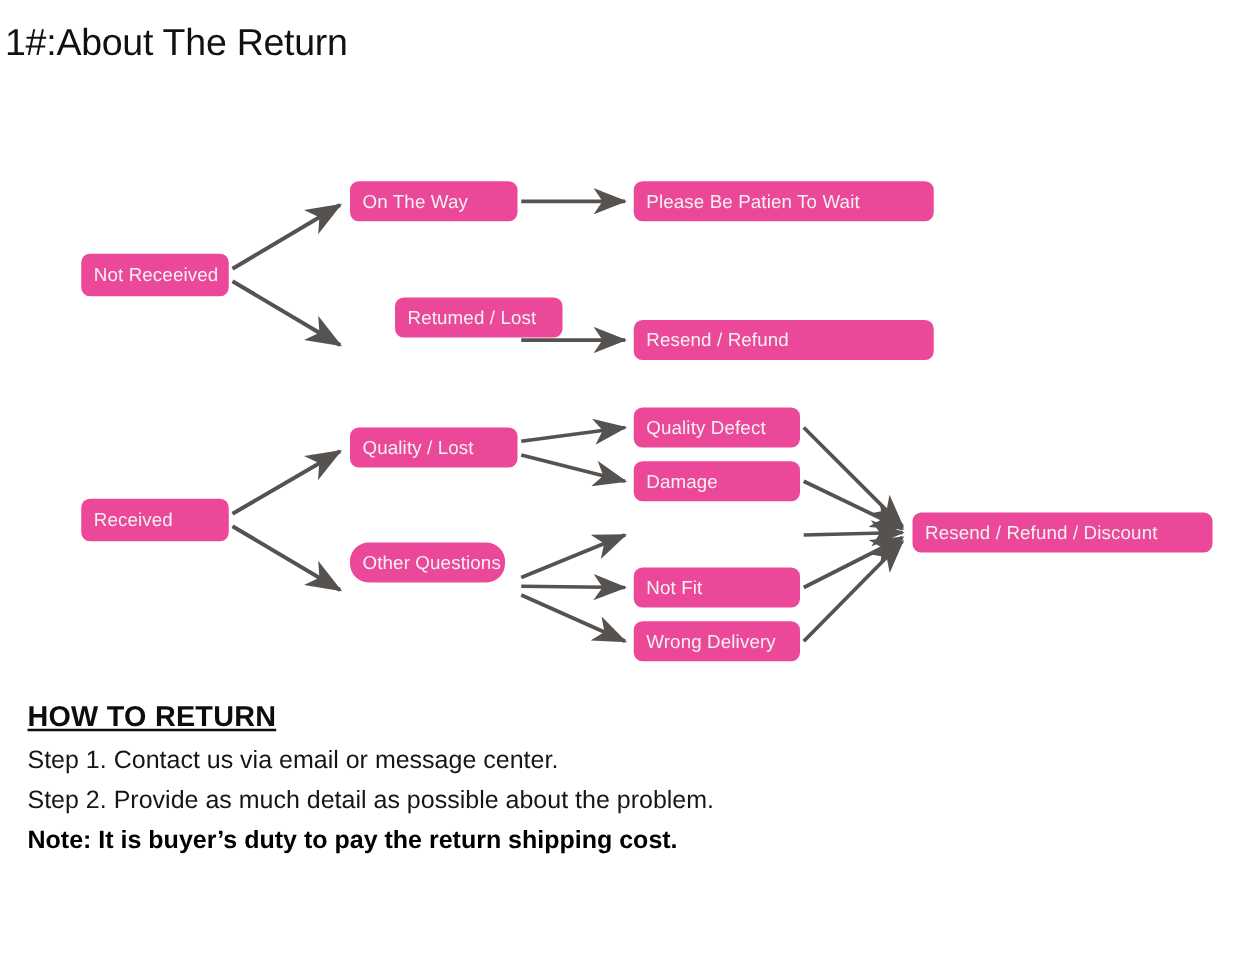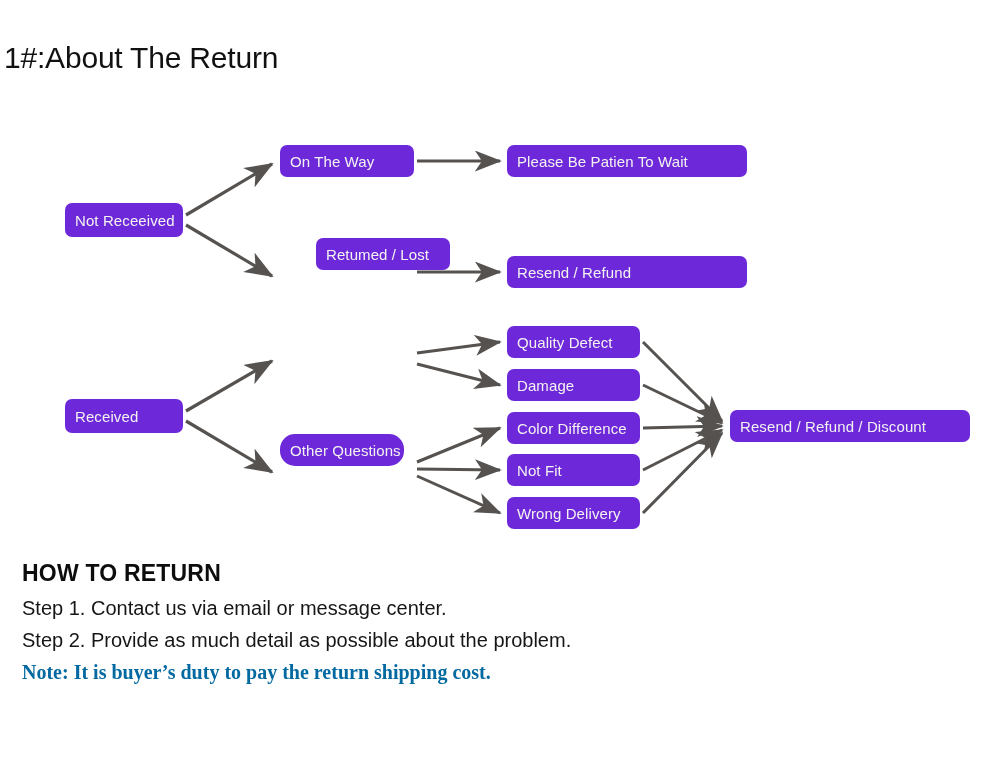--- a/index.html
+++ b/index.html
@@ -21,42 +21,41 @@
   
   #page-title {
     position: absolute;
     left: 4px;
     top: 18px;
     font-size: 30px;
     font-weight: 400;
     letter-spacing: -0.2px;
     color: #111111;
     white-space: nowrap;
-    margin-top: 23px;
   }
 
   
   #flowchart {
     position: absolute;
     left: 0;
     top: 110px;
     width: 1000px;
     height: 440px;
   }
   #flow-svg {
     position: absolute;
     left: 0;
     top: 0;
     width: 1000px;
     height: 440px;
   }
   .node {
     position: absolute;
     box-sizing: border-box;
-    background: #6d28d9;
+    background: #ec4899;
     border-radius: 7px;
     color: #f4f2f0;
     font-size: 15px;
     font-weight: 400;
     line-height: 1;
     display: flex;
     align-items: center;
     padding-left: 10px;
     white-space: nowrap;
     letter-spacing: 0.1px;
@@ -69,32 +68,32 @@
     top: 560px;
     width: 840px;
   }
   #how-heading {
     font-size: 23px;
     font-weight: bold;
     letter-spacing: 0.2px;
     color: #0d0d0d;
     margin: 0 0 6px 0;
     line-height: 1.15;
+    text-decoration: underline;
   }
   .step-line {
     font-size: 20px;
     font-weight: 400;
     color: #161616;
     line-height: 1.6;
     white-space: nowrap;
   }
   .step-line.note {
     font-weight: bold;
-    color: #0369a1;
-    font-family: Liberation Serif, serif;
+    color: #000000;
   }
 </style>
 </head>
 <body>
 
 <div id="page-title">1#:About The Return</div>
 
 <div id="flowchart">
 
   <svg id="flow-svg" viewBox="0 0 1000 440">
@@ -132,24 +131,24 @@
     <line x1="643" y1="360" x2="722" y2="320" stroke="#555250" stroke-width="3" marker-end="url(#arrowhead)"></line>
     <line x1="643" y1="403" x2="722" y2="323" stroke="#555250" stroke-width="3" marker-end="url(#arrowhead)"></line>
   </svg>
 
   <div class="node" style="left:65px;  top:93px;  width:118px; height:34px;">Not Receeived</div>
   <div class="node" style="left:280px; top:35px;  width:134px; height:32px;">On The Way</div>
   <div class="node" style="left:507px; top:35px;  width:240px; height:32px;">Please Be Patien To Wait</div>
   <div class="node" style="left:280px; top:128px; width:134px; height:32px;margin-left:36px;">Retumed / Lost</div>
   <div class="node" style="left:507px; top:146px; width:240px; height:32px;text-align:center;">Resend / Refund</div>
   <div class="node" style="left:65px;  top:289px; width:118px; height:34px;">Received</div>
+  <div class="node" style="left:280px; top:232px; width:134px; height:32px;">Quality / Lost</div>
   <div class="node" style="left:280px; top:324px; width:124px; height:32px;border-radius:15px;">Other Questions</div>
   <div class="node" style="left:507px; top:216px; width:133px; height:32px;">Quality Defect</div>
   <div class="node" style="left:507px; top:259px; width:133px; height:32px;">Damage</div>
-  <div class="node" style="left:507px; top:302px; width:133px; height:32px;">Color Difference</div>
   <div class="node" style="left:507px; top:344px; width:133px; height:32px;">Not Fit</div>
   <div class="node" style="left:507px; top:387px; width:133px; height:32px;">Wrong Delivery</div>
   <div class="node" style="left:730px; top:300px; width:240px; height:32px;">Resend / Refund / Discount</div>
 
 </div>
 
 <div id="how-to-return">
   <div id="how-heading">HOW TO RETURN</div>
   <div class="step-line">Step 1. Contact us via email or message center.</div>
   <div class="step-line">Step 2. Provide as much detail as possible about the problem.</div>

